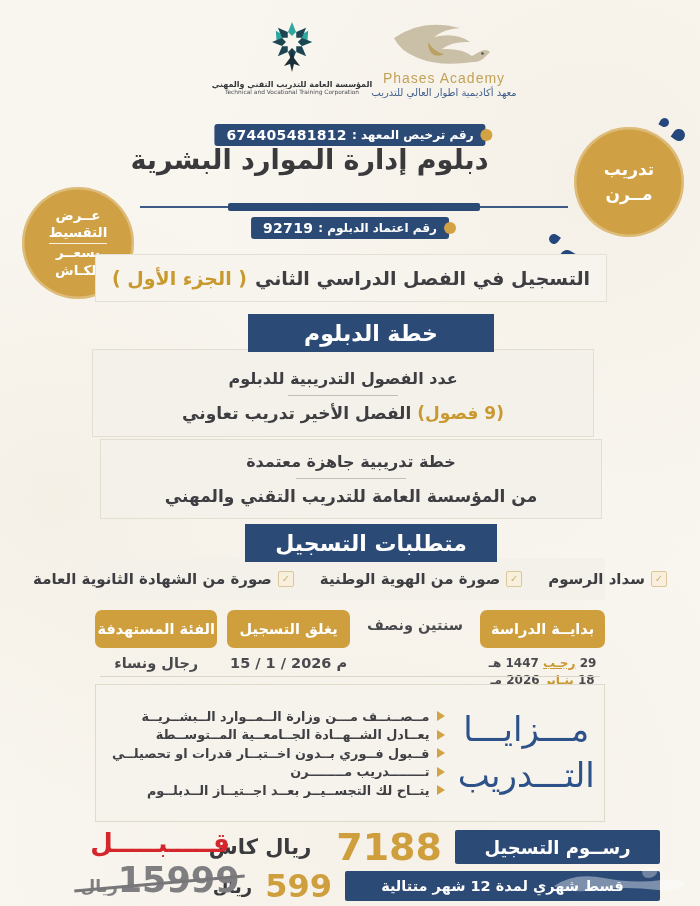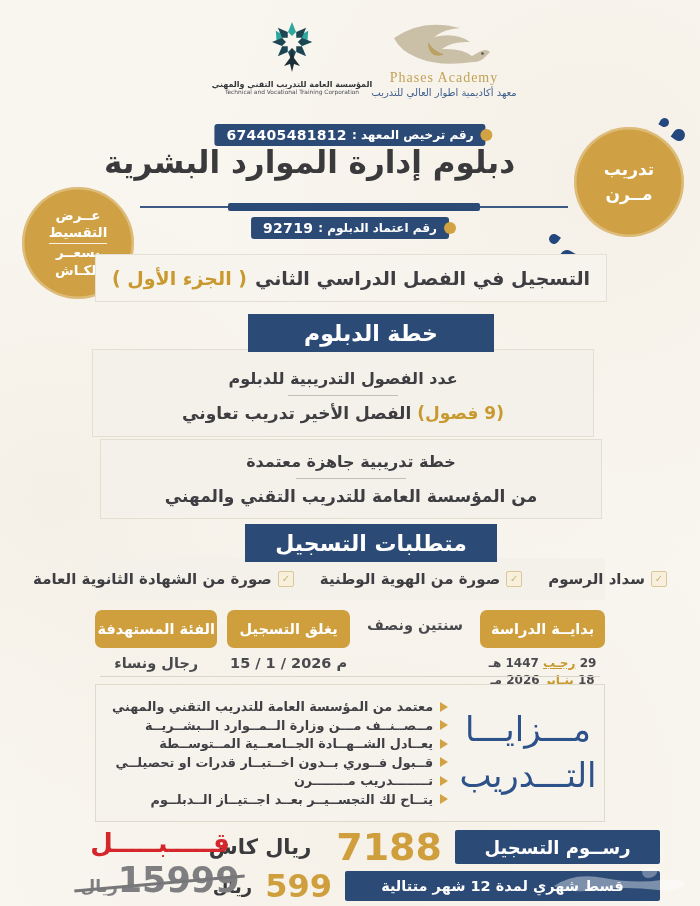--- a/index.html
+++ b/index.html
@@ -10,33 +10,33 @@
           radial-gradient(circle at 8% 55%, rgba(223,212,186,0.18), transparent 38%),
           radial-gradient(circle at 55% 90%, rgba(223,212,186,0.14), transparent 45%),
           #f9f6f0;}
   .abs{position:absolute;}
 
   
   .tvtc{left:222px;top:18px;width:140px;display:flex;flex-direction:column;align-items:center;text-align:center;}
   .tvtc-ar{font-size:8px;font-weight:bold;color:#33363a;margin-top:2px;white-space:nowrap;}
   .tvtc-en{font-size:5.9px;color:#4c4f53;white-space:nowrap;}
   .phases{left:356px;top:22px;width:176px;display:flex;flex-direction:column;align-items:center;text-align:center;}
-  .phases-en{font-family:Liberation Serif, serif;font-size:14px;color:#c2a257;letter-spacing:1px;margin-top:-2px;}
+  .phases-en{font-family:Liberation Sans, sans-serif;font-size:14px;color:#c2a257;letter-spacing:1px;margin-top:-2px;}
   .phases-ar{font-size:10px;font-weight:normal;color:#41608e;margin-top:1px;}
 
   
   .badge{left:50%;transform:translateX(-50%);background:#2c4a76;color:#fff;display:flex;align-items:center;gap:5px;
          padding:3px 12px;border-radius:3px;font-size:12px;font-weight:bold;white-space:nowrap;}
   .badge .num{font-size:14px;letter-spacing:.3px;}
   .gold-dot{position:absolute;left:auto;right:-7px;top:50%;transform:translateY(-50%);
             width:12px;height:12px;border-radius:50%;background:#d3a243;}
   .badge-license{top:124px;}
   .badge-diploma{top:217px;}
 
-  .main-title{top:144px;left:0;width:619px;text-align:center;font-size:31px;font-weight:800;color:#3a3a3d;letter-spacing:-.5px;}
+  .main-title{top:144px;left:0;width:619px;text-align:center;font-size:27px;font-weight:800;color:#3a3a3d;letter-spacing:-.5px;}
 
   .title-line{top:206px;left:140px;width:428px;height:2px;background:#3c5a85;}
   .title-line-bar{position:absolute;left:50%;top:-3px;transform:translateX(-50%);width:252px;height:8px;background:#2c4a76;border-radius:2px;}
 
   
   .circle{border-radius:50%;background:#d0a144;color:#fff;display:flex;flex-direction:column;align-items:center;justify-content:center;
           text-align:center;font-weight:800;box-shadow:inset 0 0 0 2.5px rgba(255,255,255,0.28);}
   .circle-offer{left:22px;top:187px;width:112px;height:112px;font-size:13.5px;line-height:1.3;}
   .circle-offer .u{border-bottom:1.5px solid rgba(255,255,255,0.85);padding-bottom:1px;}
   .circle-flex{left:574px;top:127px;width:110px;height:110px;font-size:17px;line-height:1.5;}
@@ -254,24 +254,20 @@
   <div class="abs table-divider"></div>
 
   <div class="abs benefits">
     <div class="benefits-heading">
       <div>مـــزايـــا</div>
       <div>التـــدريب</div>
     </div>
     <div class="benefit-list">
       <div class="benefit-item">
         <span class="tri"></span>
-        <span>معتمد من المؤسسة العامة للتدريب التقني والمهني</span>
-      </div>
-      <div class="benefit-item">
-        <span class="tri"></span>
         <span>مــصــنــف مـــن وزارة الــمــوارد الــبشــريــة</span>
       </div>
       <div class="benefit-item">
         <span class="tri"></span>
         <span>يعــادل الشــهــادة الجــامعــية المــتوســطة</span>
       </div>
       <div class="benefit-item">
         <span class="tri"></span>
         <span>قــبول فــوري بــدون اخــتبــار قدرات او تحصيلــي</span>
       </div>

